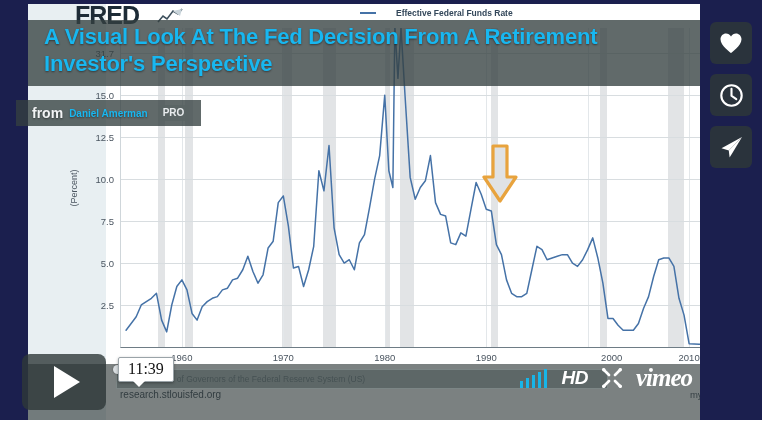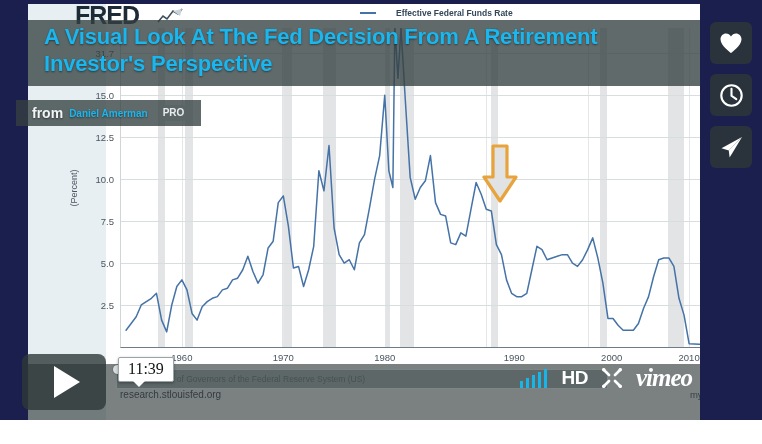--- a/index.html
+++ b/index.html
@@ -179,21 +179,21 @@
     border-right:6px solid transparent;
     border-top:6px solid #ffffff;
   }
 
   .right-ctrls{
     position:absolute; right:70px; bottom:52px; z-index:10;
     display:flex; align-items:center; gap:14px;
   }
   .vol{ display:flex; align-items:flex-end; gap:2.5px; height:19px; }
   .vol span{ display:block; width:3.5px; background:#17b5e8; }
-  .hd{ color:#ffffff; font-size:19px; font-weight:bold; letter-spacing:-0.5px; }
+  .hd{ color:#ffffff; font-size:19px; font-weight:bold; font-style:italic; letter-spacing:-0.5px; }
   .fs-icon{ width:20px; height:20px; }
   .vimeo-logo{
     color:#ffffff; font-size:25px; font-weight:bold; font-style:italic;
     font-family:"Liberation Serif", serif; letter-spacing:-1px;
   }
   .ctrl-scrim{
     position:absolute; left:28px; right:62px; bottom:24px; height:56px;
     background:rgba(42,52,52,0.62); z-index:5;
   }
 </style>
@@ -256,21 +256,21 @@
           <div class="ytick" style="top: 60.5263%;">7.5</div>
           <div class="ytick" style="top: 47.3684%;">10.0</div>
           <div class="ytick" style="top: 34.2105%;">12.5</div>
           <div class="ytick" style="top: 21.0526%;">15.0</div>
           <div class="ytick" style="top: 7.89474%;">31.7</div>
         </div>
       <div id="xticks">
           <div class="xtick" style="left: 9.67742%;">1960</div>
           <div class="xtick" style="left: 25.8065%;">1970</div>
           <div class="xtick" style="left: 41.9355%;">1980</div>
-          <div class="xtick" style="left: 58.0645%; margin-left: 28px;">1990</div>
+          <div class="xtick" style="left: 58.0645%;">1990</div>
           <div class="xtick" style="left: 74.1935%; margin-left: 24px;">2000</div>
           <div class="xtick" style="left: 90.3226%;">2010</div>
         </div>
       <svg id="series-svg" width="100%" height="100%" viewBox="0 0 658 344" preserveAspectRatio="none" style="position:absolute;inset:0;">
         <polyline id="ffr-line" fill="none" stroke="#4572a7" stroke-width="1.5" stroke-linejoin="round" stroke-linecap="round" vector-effect="non-scaling-stroke" points="5.3,325.9 10.6,318.7 15.9,311.4 21.2,298.7 26.5,295.1 31.8,291.5 37.1,286.1 42.5,315.0 47.8,327.7 53.1,298.7 58.4,278.8 63.7,271.6 69.0,282.4 74.3,307.8 79.6,315.0 84.9,300.5 90.2,295.1 95.5,291.5 100.8,289.7 106.1,282.4 111.4,280.6 116.7,271.6 122.0,269.8 127.4,260.7 132.7,246.2 138.0,262.5 143.3,275.2 148.6,266.1 153.9,237.2 159.2,229.9 164.5,188.3 169.8,181.1 175.1,213.6 180.4,258.9 185.7,257.1 191.0,278.8 196.3,260.7 201.6,235.4 207.0,153.9 212.3,175.6 217.6,126.7 222.9,215.5 228.2,244.4 233.5,253.5 238.8,249.9 244.1,260.7 249.4,231.7 254.7,222.7 260.0,193.7 265.3,162.9 270.6,137.6 275.9,72.4 280.2,153.9 284.4,172.0 286.5,-1.8 289.7,54.3 292.9,0.0 297.2,74.2 302.5,161.1 307.8,184.7 313.1,172.0 318.4,164.8 323.7,137.6 329.0,188.3 334.3,201.0 339.6,202.8 344.9,231.7 350.2,233.6 355.5,220.9 360.8,224.5 366.1,195.5 371.5,166.6 376.8,179.2 382.1,195.5 387.4,197.3 392.7,233.6 398.0,244.4 403.3,271.6 408.6,286.1 413.9,289.7 419.2,289.7 424.5,286.1 429.8,260.7 435.1,235.4 440.4,239.0 445.7,249.9 451.0,248.0 456.4,246.2 461.7,244.4 467.0,244.4 472.3,253.5 477.6,257.1 482.9,249.9 488.2,239.0 493.5,226.3 498.8,248.0 504.1,275.2 509.4,313.2 514.7,313.2 520.0,320.5 525.3,325.9 530.6,325.9 536.0,325.9 541.3,318.7 546.6,302.4 551.9,289.7 557.2,268.0 562.5,249.9 567.8,248.0 573.1,248.0 578.4,257.1 583.7,291.5 589.0,309.6 594.3,340.4 604.9,341.1 615.5,341.1 626.2,341.5 636.8,341.5 647.4,342.0 655.9,342.4"></polyline>
       </svg>
     </div>
 
     <svg class="arrow-ann" viewBox="0 0 40 62">
       <path d="M13 3 L27 3 L27 34 L36 34 L20 58 L4 34 L13 34 Z" fill="#e0e2e4" stroke="#e8a33d" stroke-width="3.2" stroke-linejoin="round"></path>

